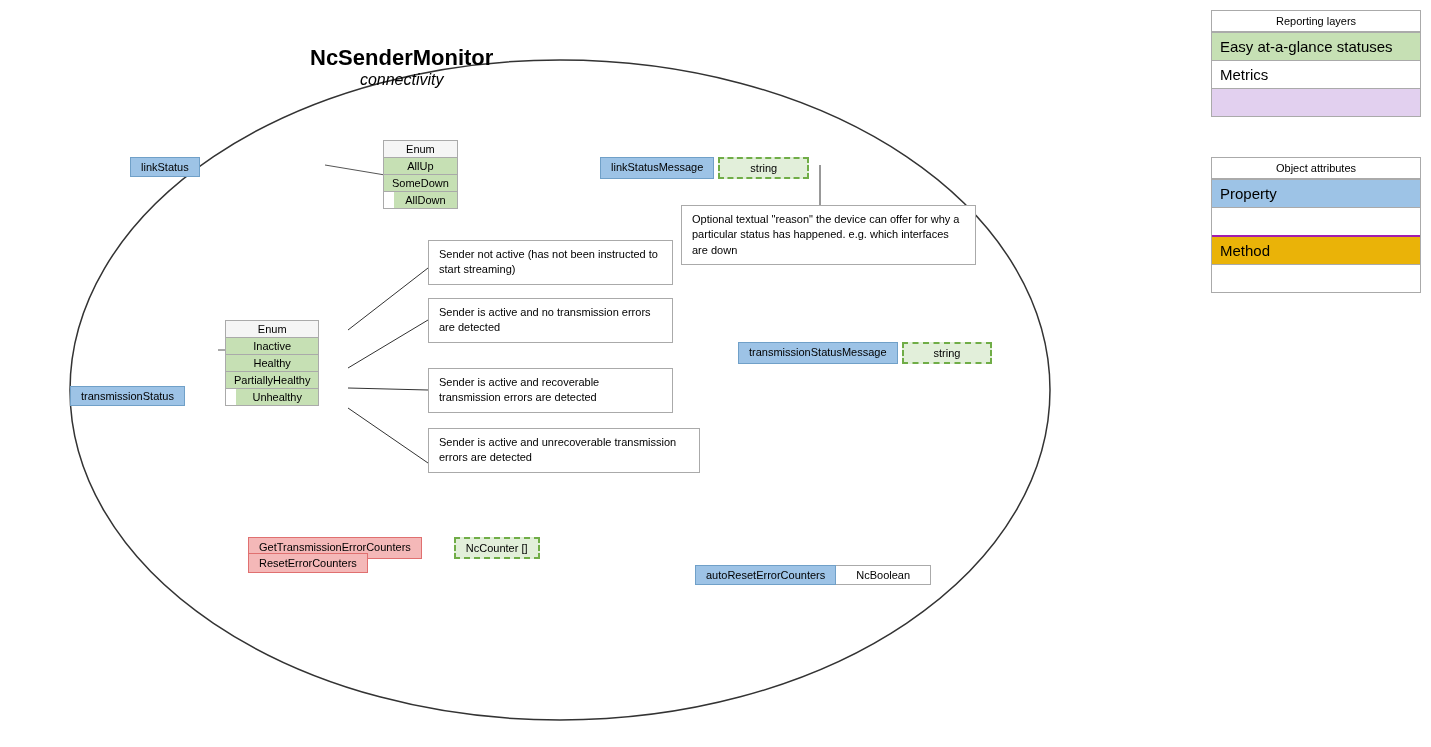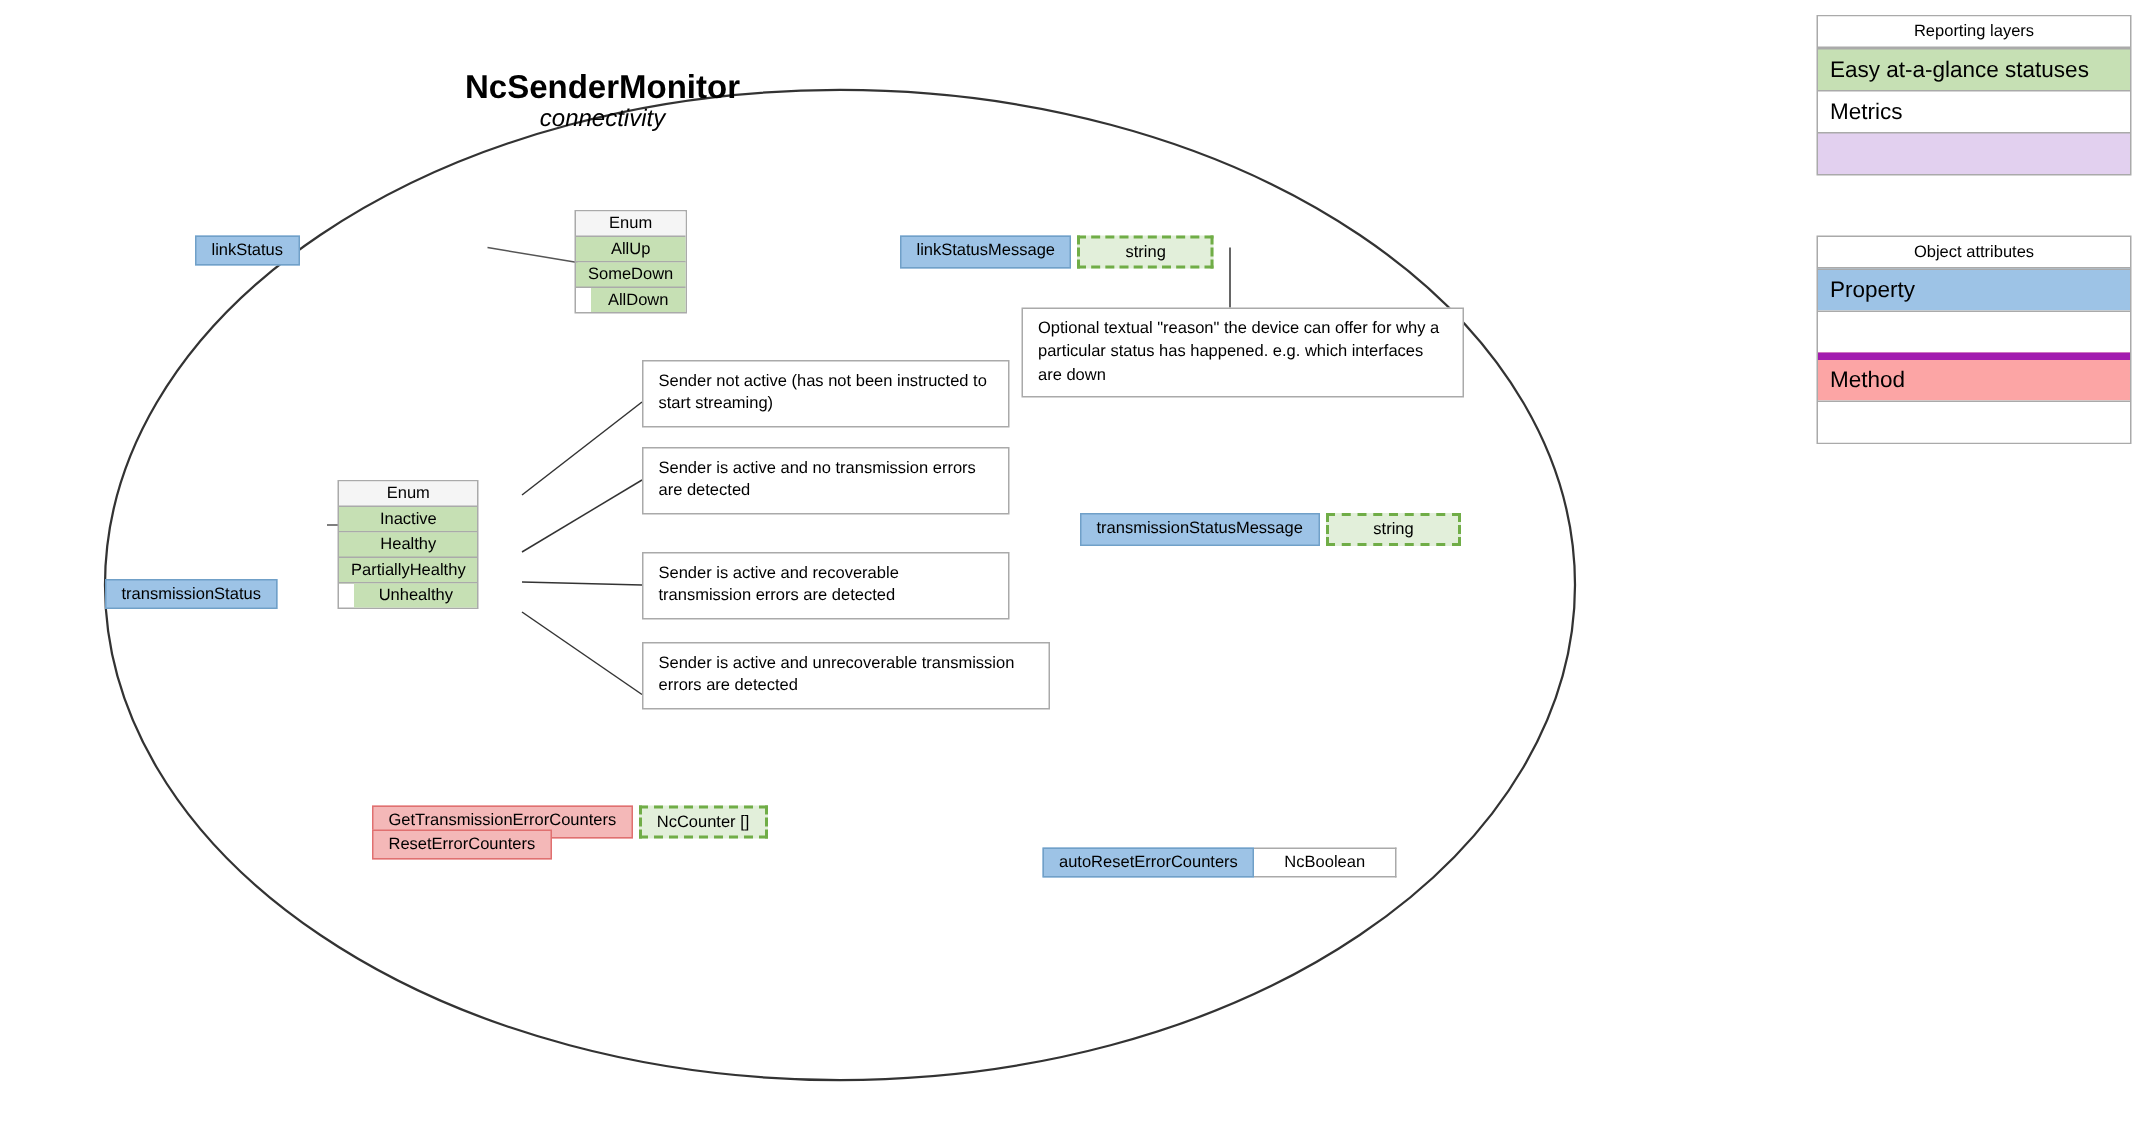--- a/index.html
+++ b/index.html
@@ -91,22 +91,22 @@
     }
     .legend-purple {
       background: #e2d0ef;
       border-top: 1px solid #aaa;
     }
     .legend-blue {
       background: #9dc3e6;
       border-top: 1px solid #aaa;
     }
     .legend-pink {
-      background: #fca5a5;
-      border-top: 5px solid #a21caf;
+      background: #eab308;
+      border-top: 2px solid #a21caf;
     }
   </style>
 </head>
 <body>
 
 <div class="diagram-area">
 
   <svg style="position:absolute;top:0;left:0;width:1160px;height:747px;">
 
     <ellipse cx="560" cy="390" rx="490" ry="330" fill="none" stroke="#333" stroke-width="1.5"></ellipse>
@@ -180,32 +180,32 @@
   <div class="desc-box" style="top:368px;left:428px;width:245px;">
     <span>Sender is active and recoverable
 transmission errors are detected</span>
   </div>
 
   <div class="desc-box" style="top:428px;left:428px;width:272px;">
     <span>Sender is active and unrecoverable
 transmission errors are detected</span>
   </div>
 
-  <div style="position:absolute;top:342px;left:720px;display:flex;align-items:stretch;">
+  <div style="position:absolute;top:342px;left:738px;display:flex;align-items:stretch;">
     <div style="background:#9dc3e6;border:1px solid #70a0c8;padding:3px 10px;font-size:11px;">transmissionStatusMessage</div>
     <div style="background:#e2efda;border:2px dashed #70ad47;padding:3px 30px;font-size:11px;margin-left:4px;">string</div>
   </div>
 
 
   <div style="position:absolute;top:565px;left:695px;display:flex;align-items:stretch;">
     <div style="background:#9dc3e6;border:1px solid #70a0c8;padding:3px 10px;font-size:11px;">autoResetErrorCounters</div>
     <div style="background:#fff;border:1px solid #aaa;border-left:none;padding:3px 20px;font-size:11px;">NcBoolean</div>
   </div>
 
-  <div style="position:absolute;top:537px;left:248px;display:flex;align-items:stretch;">
+  <div style="position:absolute;top:537px;left:248px;display:flex;align-items:stretch;gap:28px;">
     <div style="background:#f4b8b8;border:1px solid #e07070;padding:3px 10px;font-size:11px;">GetTransmissionErrorCounters</div>
     <div style="background:#e2efda;border:2px dashed #70ad47;padding:3px 10px;font-size:11px;margin-left:4px;">NcCounter []</div>
   </div>
 
   <div style="position:absolute;top:553px;left:248px;">
     <div style="background:#f4b8b8;border:1px solid #e07070;padding:3px 10px;font-size:11px;">ResetErrorCounters</div>
   </div>
 
 </div>
 

